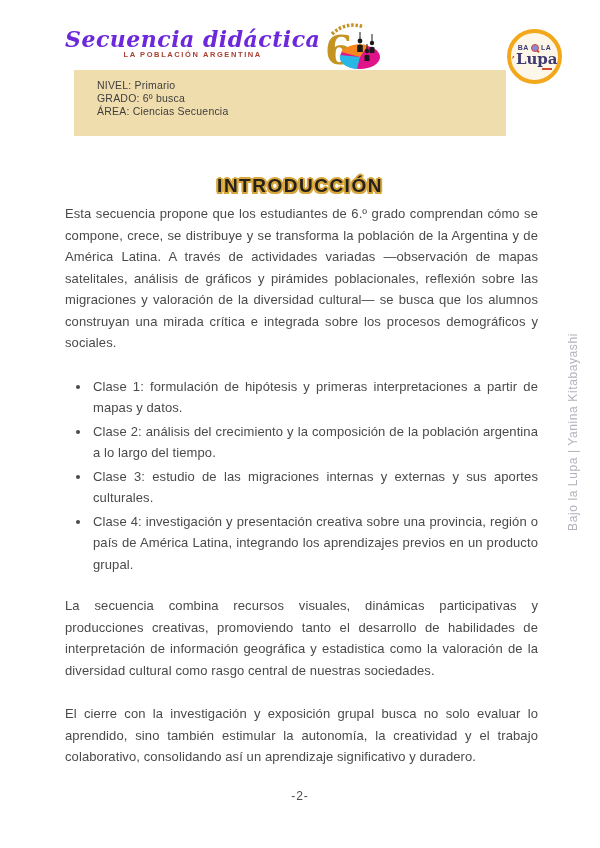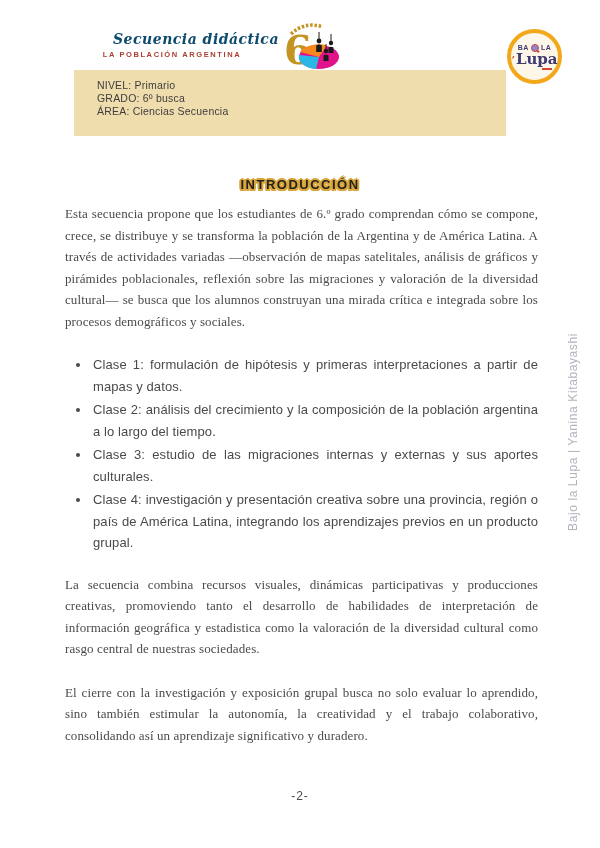--- a/index.html
+++ b/index.html
@@ -7,21 +7,21 @@
     width:600px;height:848px;background:#ffffff;position:relative;overflow:hidden;
     font-family:"Liberation Sans",sans-serif;
   }
   .page{position:absolute;inset:0;background:#fff;}
 
   
   .brand{position:absolute;left:65px;top:30px;display:flex;align-items:flex-start;}
   .brand-text{display:flex;flex-direction:column;align-items:center;}
   .brand-script{
     font-family:"DejaVu Serif",serif;font-style:italic;font-weight:bold;
-    font-size:14px;color:#0c4a6e;letter-spacing:.5px;line-height:18px;margin-left:48px;
+    font-size:22px;color:#6d28d9;letter-spacing:.5px;line-height:18px;
   }
   .brand-sub{
     font-size:7.5px;font-weight:bold;color:#a93e31;letter-spacing:1.6px;margin-top:2px;
   }
   .census-logo{margin-left:4px;margin-top:-12px;}
 
   .badge{
     position:absolute;left:507px;top:29px;width:47px;height:47px;border-radius:50%;
     background:#fdf7ea;border:4px solid #f3a81c;
     display:flex;flex-direction:column;align-items:center;justify-content:center;
@@ -36,33 +36,33 @@
   
   .info-box{
     position:absolute;left:74px;top:70px;width:432px;height:66px;background:#f0ddae;
     padding:9px 0 0 23px;box-sizing:border-box;
   }
   .info-line{font-size:10.5px;color:#3e3e3e;line-height:13.2px;letter-spacing:.2px;}
 
   
   .title-wrap{position:absolute;left:0;top:175px;width:600px;text-align:center;}
   .title{
-    display:inline-block;font-size:13px;font-weight:800;letter-spacing:1.5px;color:#26211a;
+    display:inline-block;font-size:19px;font-weight:800;letter-spacing:1.5px;color:#26211a;
     text-shadow:
       -1.5px -1.5px 0 #d8a73c, 1.5px -1.5px 0 #d8a73c,
       -1.5px  1.5px 0 #d8a73c, 1.5px  1.5px 0 #d8a73c,
       -2px 0 0 #d8a73c, 2px 0 0 #d8a73c, 0 -2px 0 #d8a73c, 0 2px 0 #d8a73c;
   }
 
   
   .content{
     position:absolute;left:65px;top:203px;width:473px;
     font-size:13px;line-height:21.5px;color:#4a4a4a;text-align:justify;letter-spacing:.1px;
   }
-  .content p{margin:0 0 22px 0;font-family:Liberation Serif, serif;}
+  .content p{margin:0 0 22px 0;}
   .content p.intro{margin-bottom:0;}
   ul.clases{margin:0 0 20px 0;padding:0 0 0 26px;list-style:disc;}
   ul.clases li{margin:0 0 2px 0;padding-left:2px;}
 
   
   .credit{
     position:absolute;left:573px;top:432px;transform:translate(-50%,-50%) rotate(-90deg);
     white-space:nowrap;font-size:12px;color:#b2b2bc;letter-spacing:.6px;
   }
 

